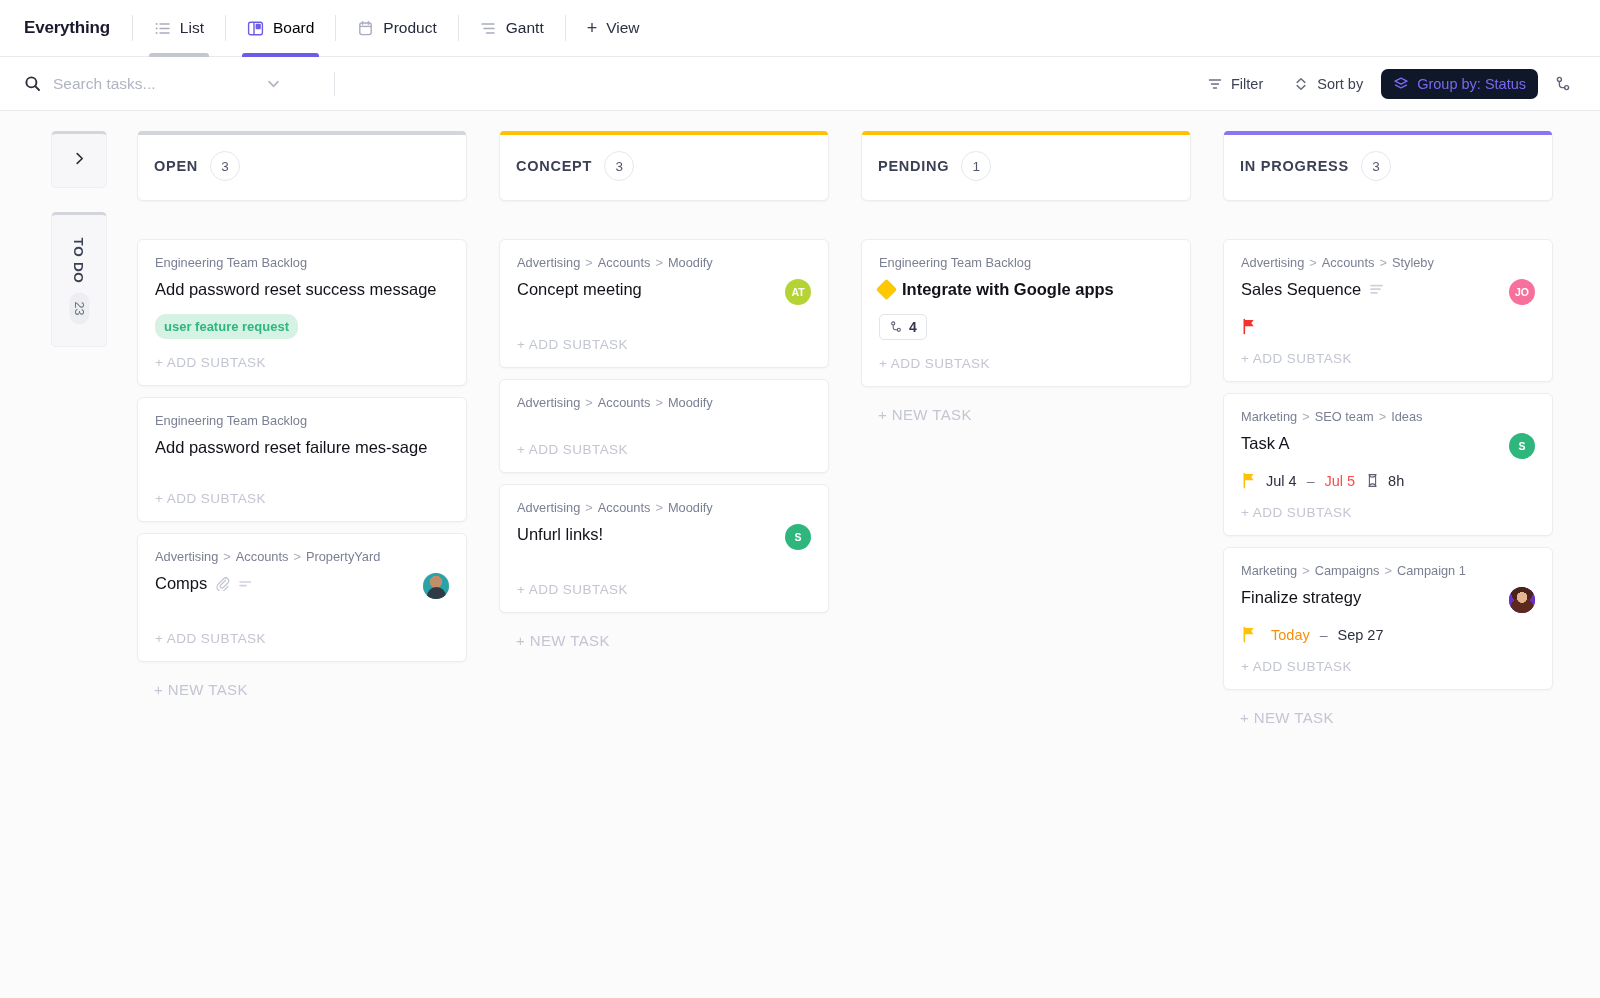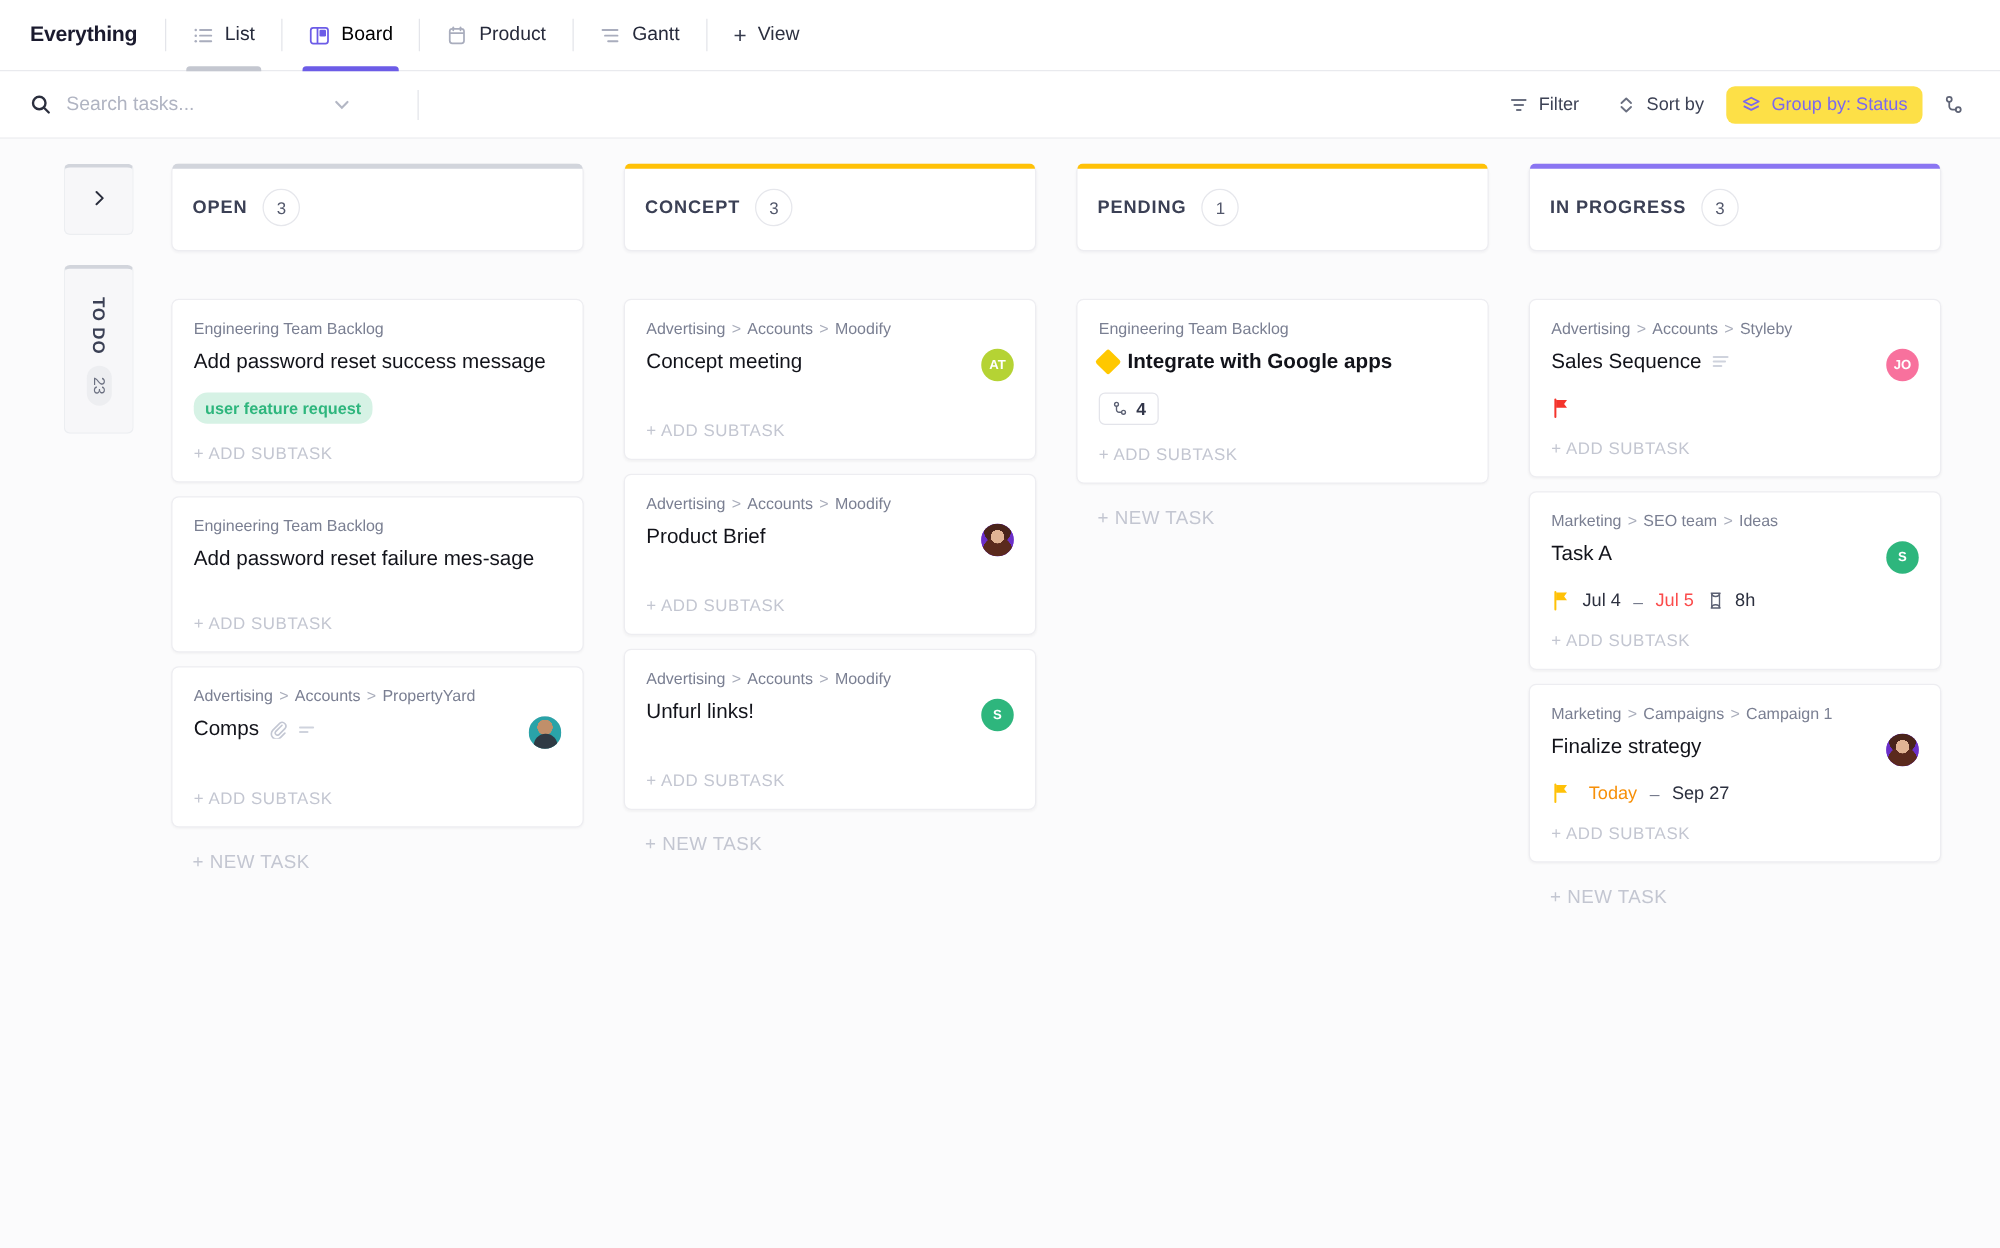--- a/index.html
+++ b/index.html
@@ -80,21 +80,21 @@
   .chev-down { color: #b3b7c4; cursor: pointer; display:flex; }
   .tb-sep { width: 1px; height: 24px; background: #e4e5ea; margin-left: 18px; }
   .spacer { flex: 1; }
   .tb-btn {
     display: flex; align-items: center; gap: 8px;
     font-size: 14.5px; color: #3d4255;
     padding: 7px 12px; border-radius: 7px; cursor: pointer;
     margin-left: 6px;
   }
   .tb-btn .ic { color: #6b7081; display: flex; align-items: center; }
-  .tb-btn.accent { background: #fde047; color: #7b68ee; }
+  .tb-btn.accent { background: #0f172a; color: #7b68ee; }
   .tb-btn.accent .ic { color: #7b68ee; }
   .tb-icon-btn {
     display: flex; align-items: center; justify-content: center;
     width: 30px; height: 30px; margin-left: 10px;
     color: #5f6476; cursor: pointer;
   }
 
   
   .board {
     position: relative;
@@ -519,26 +519,20 @@
           <div class="add-subtask">+ ADD SUBTASK</div>
         </div>
 
         <div class="card">
           <div class="crumb">
             <span>Advertising</span>
             <span class="sep">&gt;</span>
             <span>Accounts</span>
             <span class="sep">&gt;</span>
             <span>Moodify</span>
-          </div>
-          <div class="card-main">
-            <div class="card-title">
-              <span class="title-text">Product Brief</span>
-            </div>
-            <div class="avatar photo av-photo-2"></div>
           </div>
           <div style="height:16px"></div>
           <div class="add-subtask">+ ADD SUBTASK</div>
         </div>
 
         <div class="card">
           <div class="crumb">
             <span>Advertising</span>
             <span class="sep">&gt;</span>
             <span>Accounts</span>

